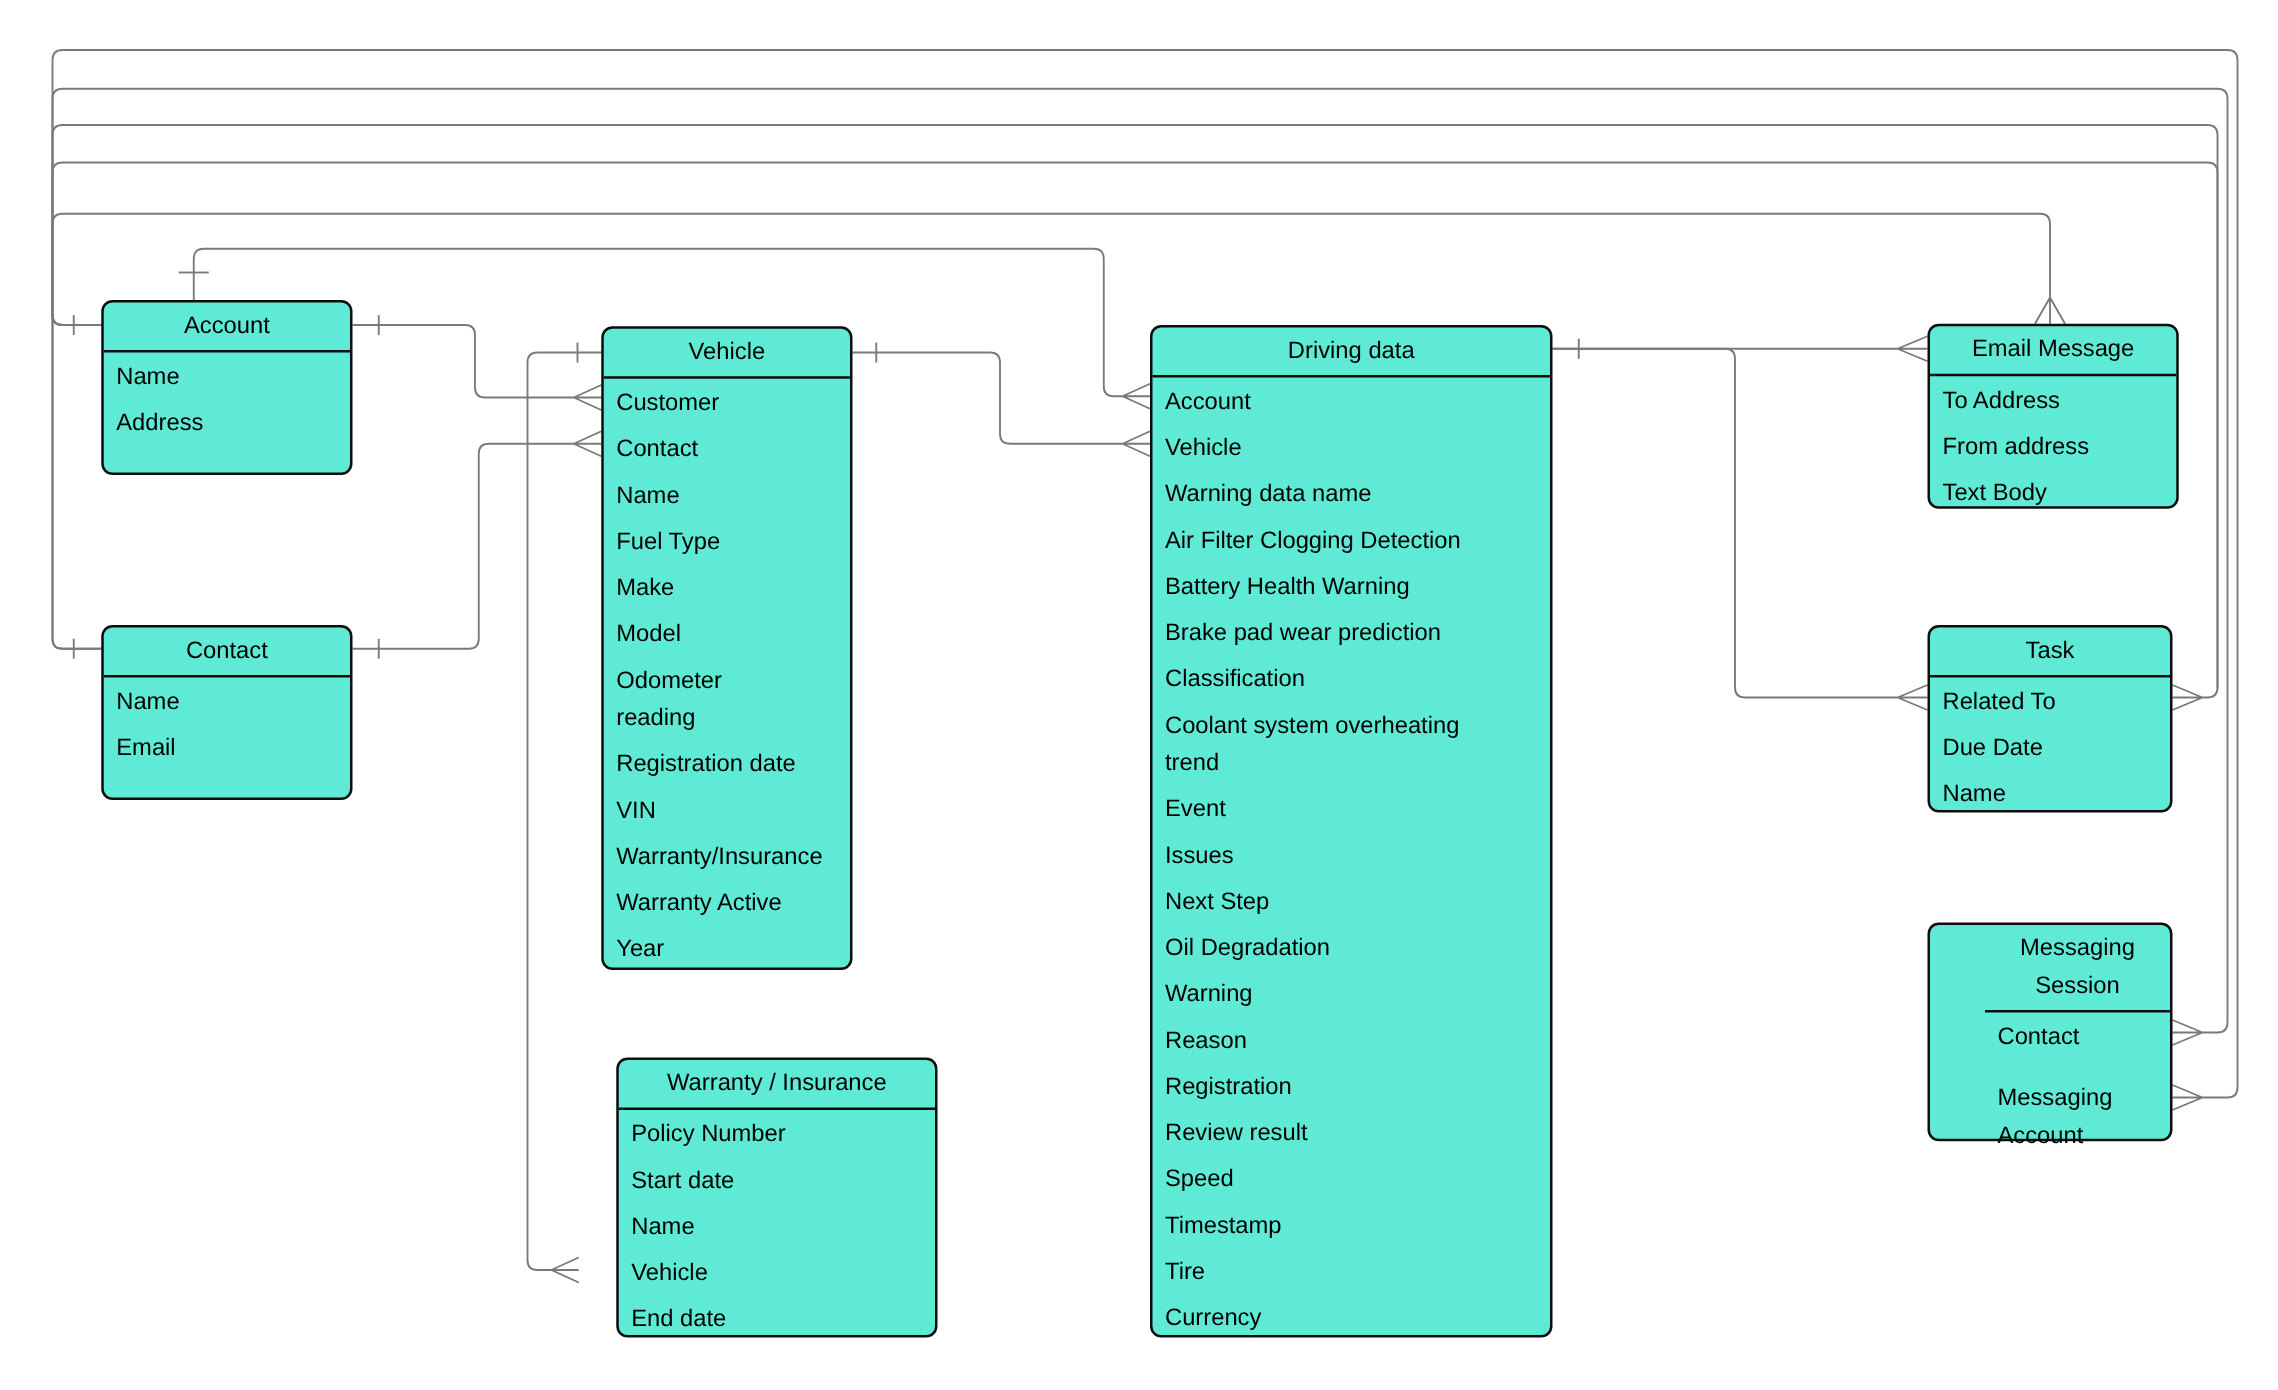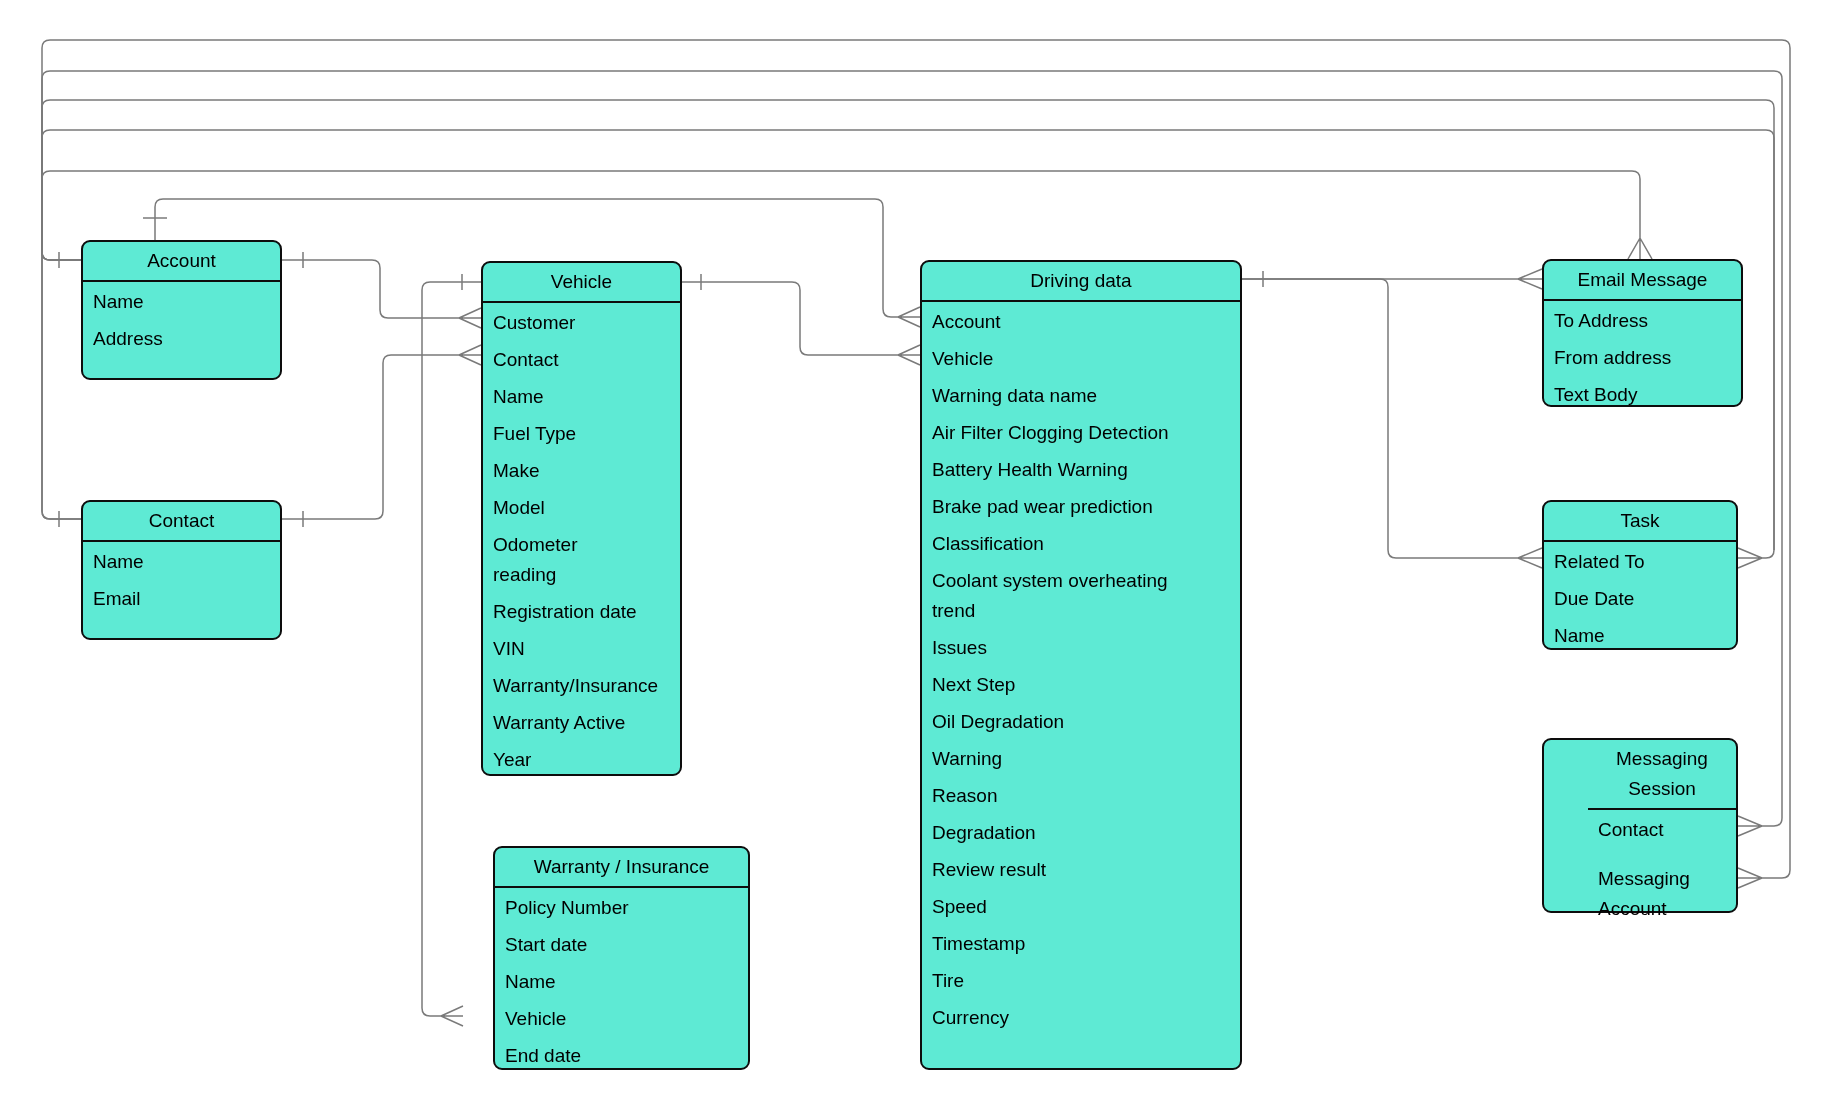--- a/index.html
+++ b/index.html
@@ -119,26 +119,27 @@
     <div class="etitle">Driving data</div>
     <div class="efields">
       <div class="efield">Account</div>
       <div class="efield">Vehicle</div>
       <div class="efield">Warning data name</div>
       <div class="efield">Air Filter Clogging Detection</div>
       <div class="efield">Battery Health Warning</div>
       <div class="efield">Brake pad wear prediction</div>
       <div class="efield">Classification</div>
       <div class="efield" style="max-width:270px;">Coolant system overheating trend</div>
+      <div class="efield">Event</div>
       <div class="efield">Issues</div>
       <div class="efield">Next Step</div>
       <div class="efield">Oil Degradation</div>
       <div class="efield">Warning</div>
       <div class="efield">Reason</div>
-      <div class="efield">Degradation</div>
+      <div class="efield">Registration</div>
       <div class="efield">Review result</div>
       <div class="efield">Speed</div>
       <div class="efield">Timestamp</div>
       <div class="efield">Tire</div>
       <div class="efield">Currency</div>
     </div>
   </div>
 
   <div class="entity" style="left:1542px;top:259px;width:201px;height:148px;">
     <div class="etitle">Email Message</div>

